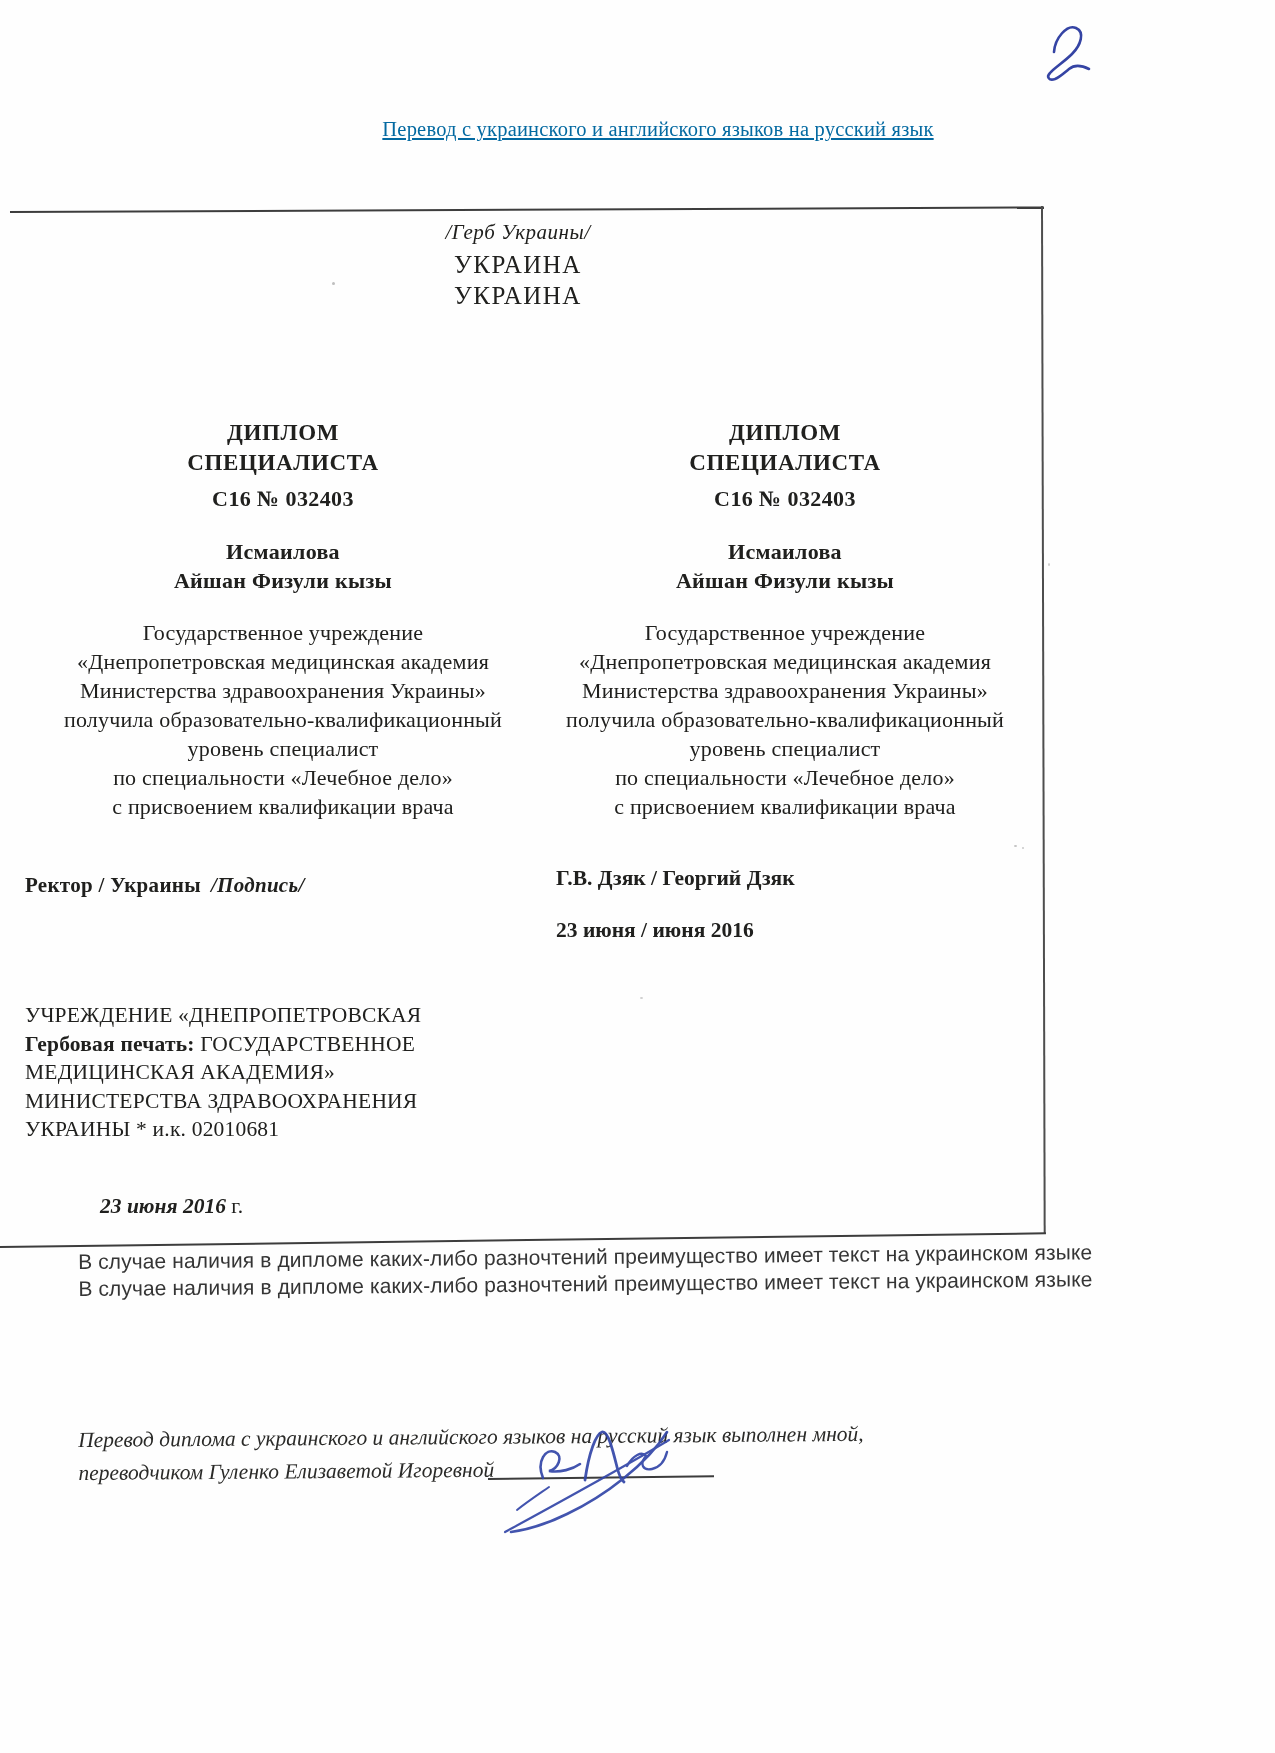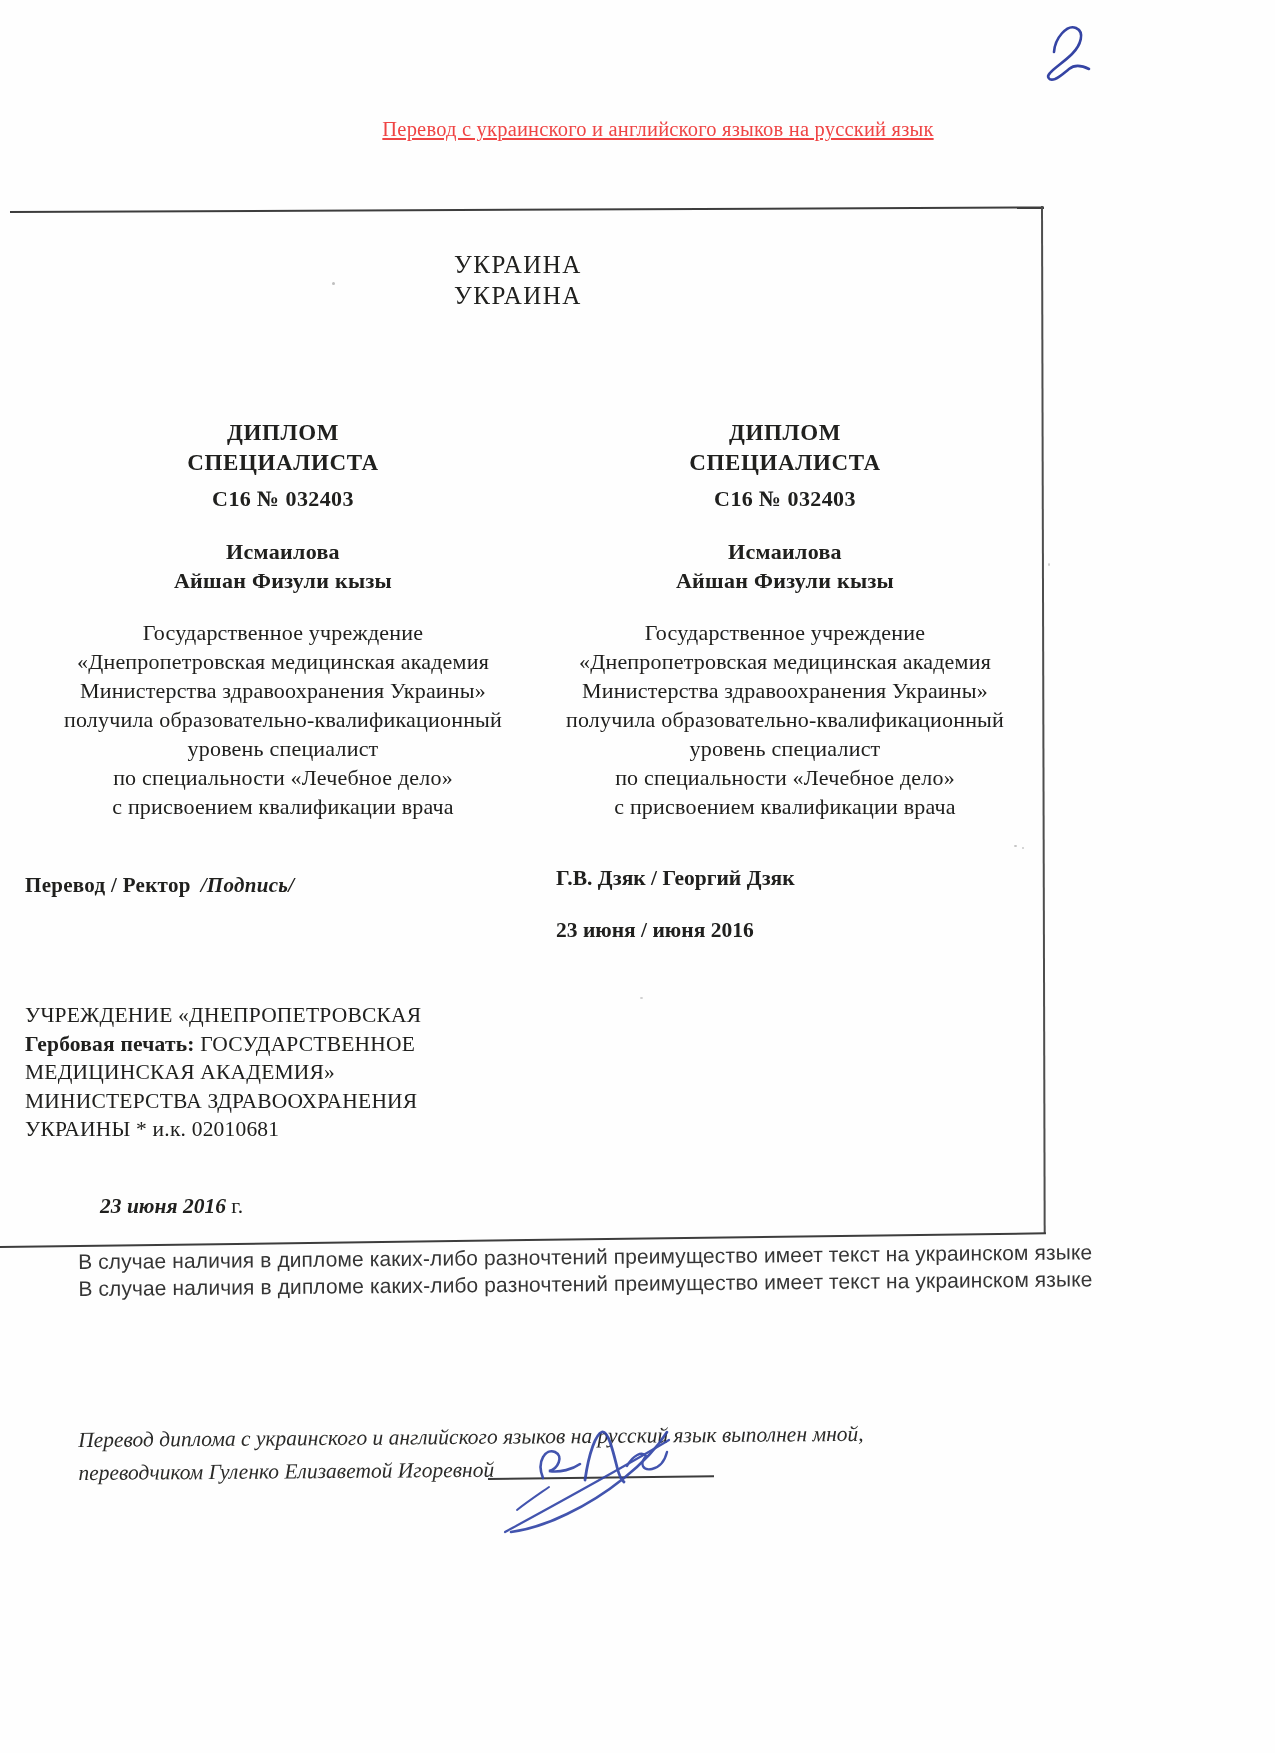--- a/index.html
+++ b/index.html
@@ -7,21 +7,21 @@
     position:relative;width:1275px;height:1753px;background:#fefefe;
     font-family:"Liberation Serif", serif;color:#20201e;overflow:hidden;
     margin:0 auto;
   }
   .abs{position:absolute;}
   .b{font-weight:bold;}
   .i{font-style:italic;}
   
   .trans-header{
     left:378px;top:118px;width:560px;font-size:20.5px;text-align:center;
-    text-decoration:underline;letter-spacing:.2px;color:#ef4444;
+    text-decoration:underline;letter-spacing:.2px;color:#0369a1;
   }
   
   .border-top{left:10px;top:211px;width:1034px;height:0;border-top:2.5px solid #3d3d3d;
     transform:rotate(-0.25deg);transform-origin:left center;}
   .border-right{left:1041px;top:206px;width:0;height:1028px;border-left:2px solid #4e4e4e;
     transform:rotate(-0.15deg);transform-origin:top center;}
   .border-bottom{left:0;top:1246px;width:1046px;height:0;border-top:2.5px solid #3d3d3d;
     transform:rotate(-0.75deg);transform-origin:left center;}
   
   .coat-note{left:318px;top:220px;width:400px;font-size:21px;font-style:italic;text-align:center;letter-spacing:.5px;}
@@ -71,20 +71,21 @@
   <svg class="abs pagenum-svg" width="70" height="76" viewBox="0 0 70 76" aria-label="2">
     <path d="M16,38 C17,24 29,10 38,14 C47,18 43,31 34,40 C26,48 16,54 12,59 C8,63 11,67 17,65 C22,63 26,59 31,55 C37,50 45,52 51,55" fill="none" stroke="#3544a4" stroke-width="2.6" stroke-linecap="round"></path>
   </svg>
 
   <div class="abs trans-header">Перевод с украинского и английского языков на русский язык</div>
 
   <div class="abs border-top"></div>
   <div class="abs border-right"></div>
   <div class="abs border-bottom"></div>
 
+  <div class="abs coat-note i">/Герб Украины/</div>
   <div class="abs country country1">УКРАИНА</div>
   <div class="abs country country2">УКРАИНА</div>
 
   <div class="abs col col-left">
     <div class="doc-title">
       <div>ДИПЛОМ</div>
       <div>СПЕЦИАЛИСТА</div>
     </div>
     <div class="serial">С16 № 032403</div>
     <div class="holder">
@@ -117,21 +118,21 @@
       <div>«Днепропетровская медицинская академия</div>
       <div>Министерства здравоохранения Украины»</div>
       <div>получила образовательно-квалификационный</div>
       <div>уровень специалист</div>
       <div>по специальности «Лечебное дело»</div>
       <div>с присвоением квалификации врача</div>
     </div>
   </div>
 
   <div class="abs rector-line">
-    <span>Перевод / Ректор</span><span class="rector-note">/Подпись/</span>
+    <span>Ректор / Украины</span><span class="rector-note">/Подпись/</span>
   </div>
 
   <div class="abs rector-name">Г.В. Дзяк / Георгий Дзяк</div>
   <div class="abs issue-date">23 июня / июня 2016</div>
 
   <div class="abs seal">
     <div>УЧРЕЖДЕНИЕ «ДНЕПРОПЕТРОВСКАЯ</div>
     <div><span class="b">Гербовая печать:</span><span> ГОСУДАРСТВЕННОЕ</span></div>
     <div>МЕДИЦИНСКАЯ АКАДЕМИЯ»</div>
     <div>МИНИСТЕРСТВА ЗДРАВООХРАНЕНИЯ</div>

